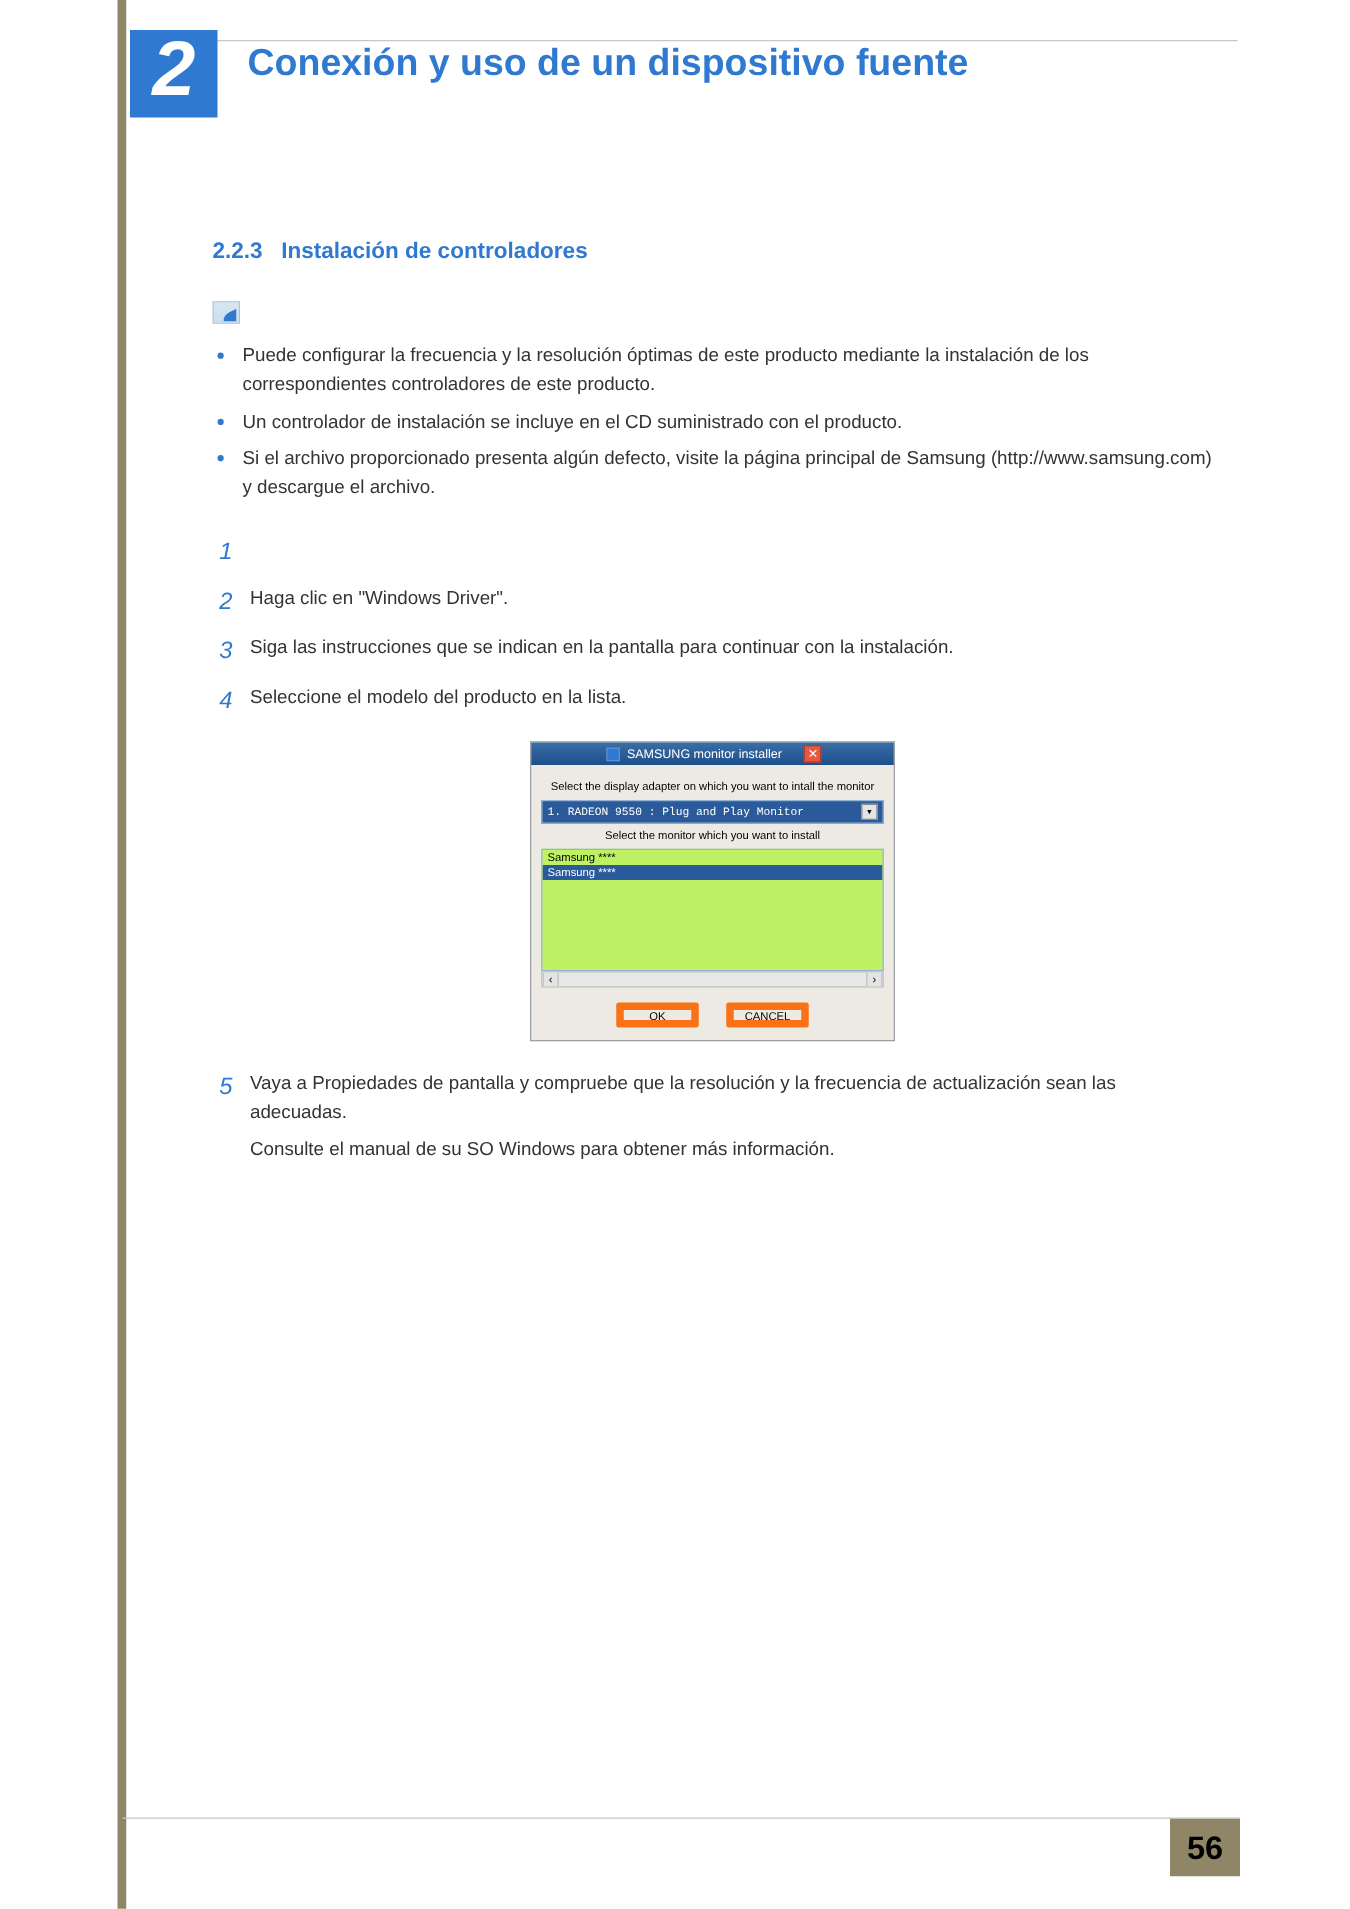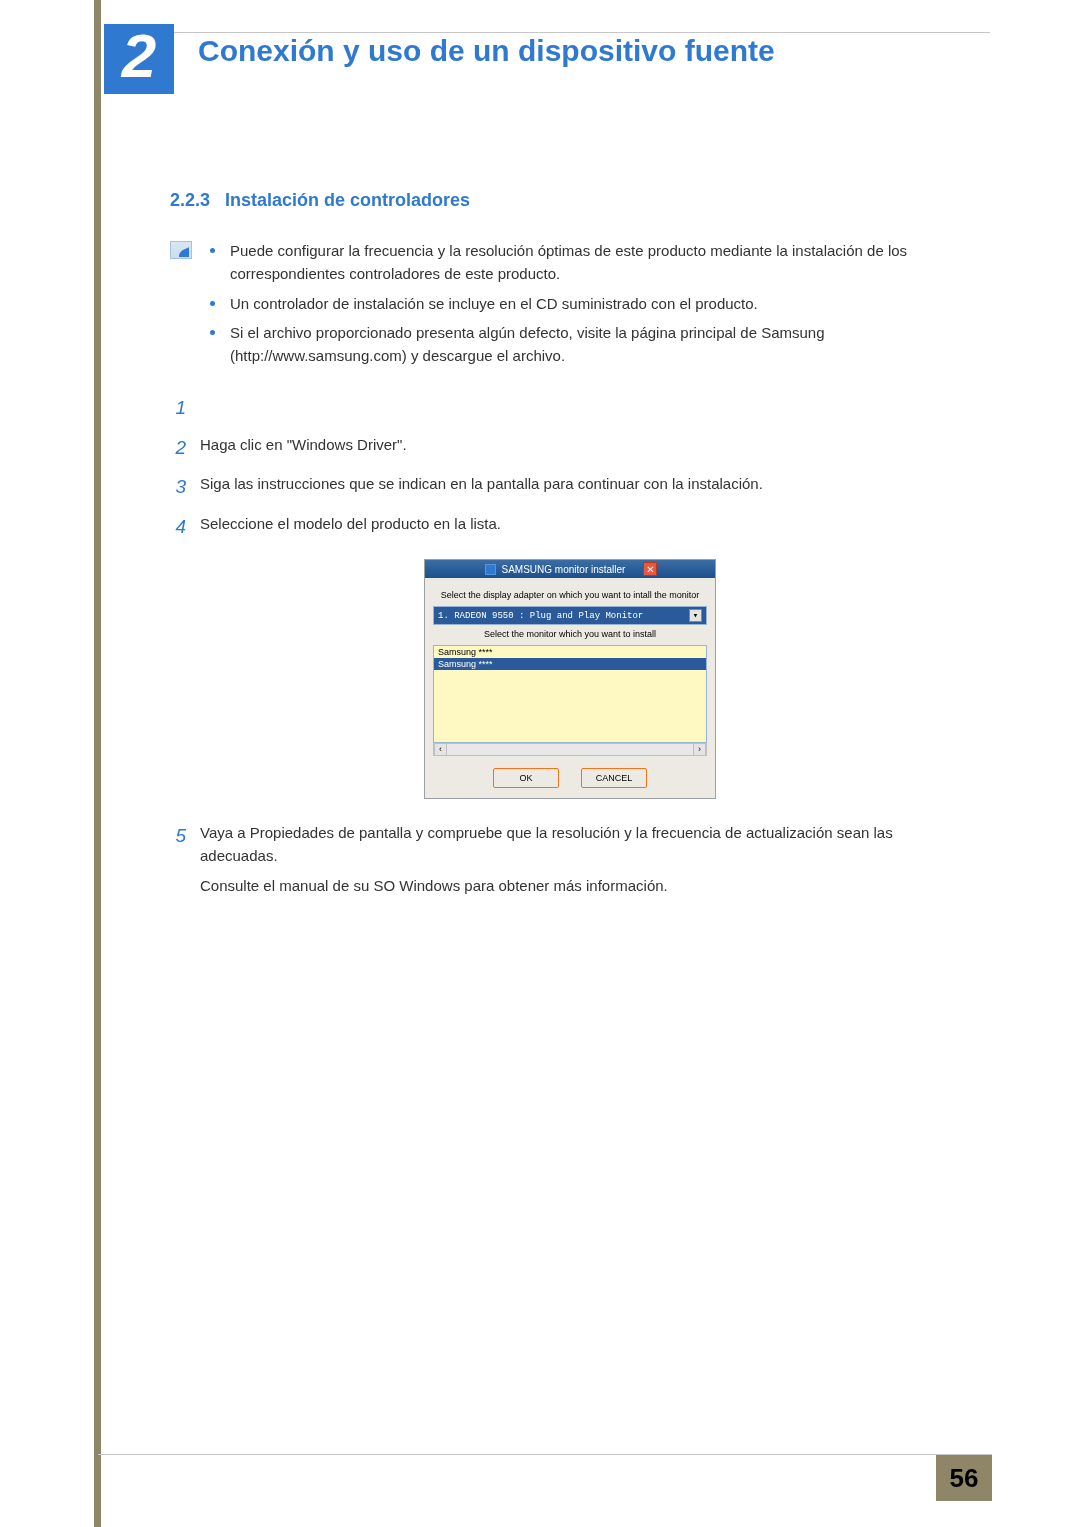--- a/index.html
+++ b/index.html
@@ -63,20 +63,21 @@
     font-size: 18px;
     font-weight: bold;
     margin-bottom: 28px;
   }
   .section-heading .sec-num { margin-right: 10px; }
   .note-block {
     display: flex;
     align-items: flex-start;
     gap: 14px;
     margin-bottom: 20px;
+    flex-direction: column;
   }
   .note-icon {
     width: 22px;
     height: 18px;
     background: linear-gradient(#d9e6f2,#c8dff0);
     border: 1px solid #a9c4da;
     position: relative;
     flex-shrink: 0;
     margin-top: 2px;
   }
@@ -179,21 +180,21 @@
     width: 13px; height: 13px;
     background: #e4e4e4;
     color: #000;
     text-align: center;
     line-height: 12px;
     border: 1px solid #888;
     font-size: 9px;
   }
   .listbox {
     border: 1px solid #97b4d4;
-    background: #fef9c3;
+    background: #bef264;
     height: 98px;
     overflow: hidden;
     margin-top: 2px;
   }
   .listbox .item { padding: 1px 4px; font-size: 9px; }
   .listbox .item.sel { background: #2a5a9a; color: #fff; }
   .hscroll {
     height: 13px;
     background: #e8e8e8;
     display: flex;
@@ -213,21 +214,21 @@
     display: flex;
     justify-content: center;
     gap: 22px;
     margin-top: 12px;
   }
   .dlg-buttons button {
     width: 66px;
     height: 20px;
     font-size: 9px;
     background: #eceae3;
-    border: 1px solid #f97316;
+    border: 6px solid #f97316;
     border-radius: 2px;
   }
 
   
   .footer {
     position: absolute;
     left: 98px;
     right: 88px;
     bottom: 26px;
     border-top: 1px solid #c7c7c7;

